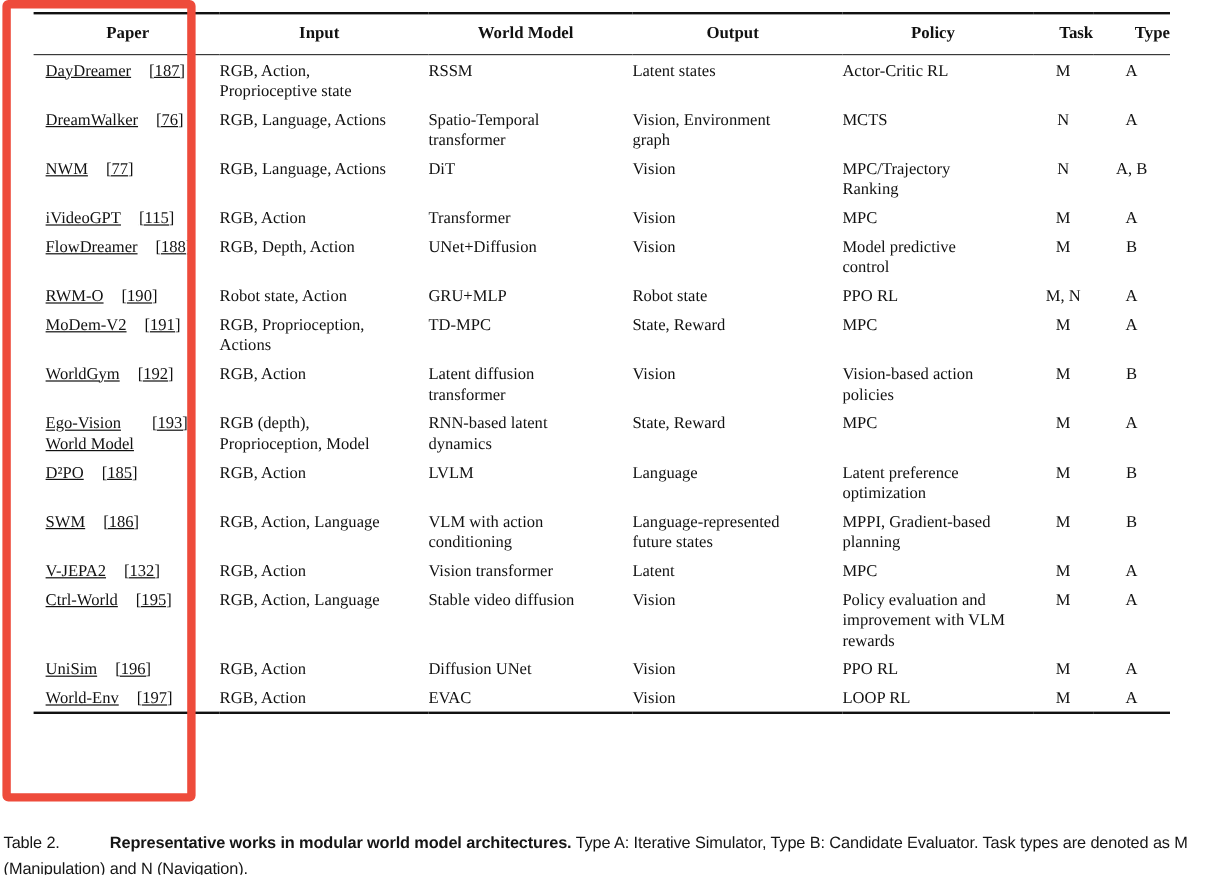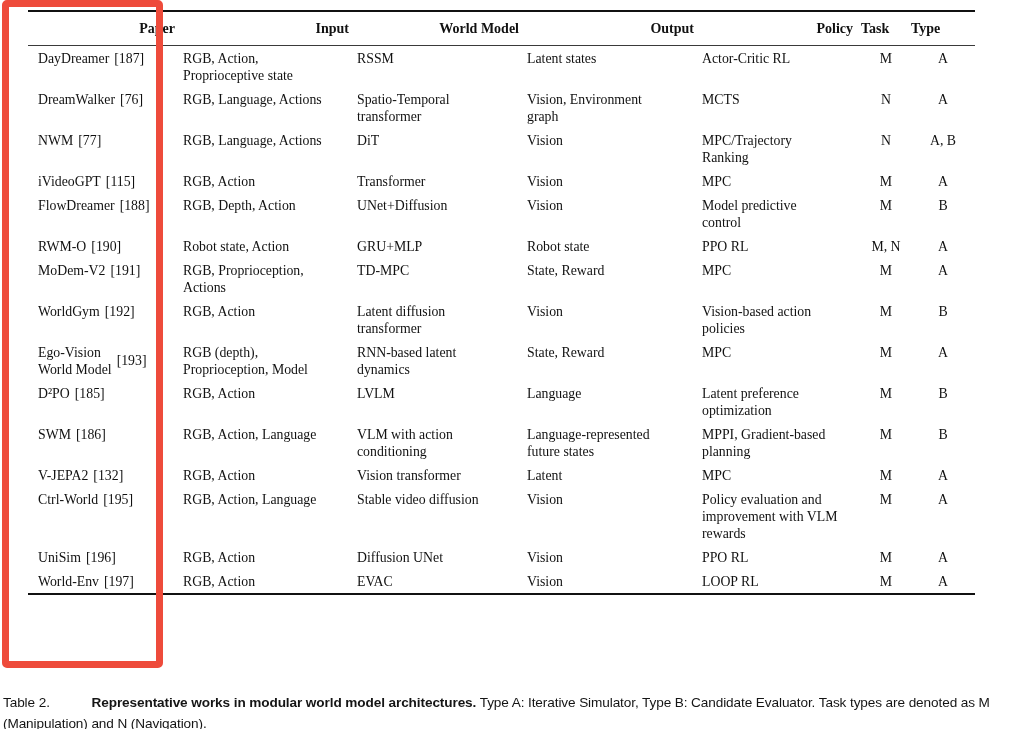--- a/index.html
+++ b/index.html
@@ -21,36 +21,36 @@
     border-collapse:collapse;
     table-layout:fixed;
     width:947px;
     font-size:13.8px;
     line-height:17px;
   }
   table.paper-table{border-top:2.4px solid #111;border-bottom:2.4px solid #111;}
   thead th{
     font-weight:bold;
     font-size:14px;
-    text-align:right;
+    text-align:center;
     padding:8px 8px 8px 0;
     border-bottom:1.6px solid #3a3a3a;
     vertical-align:middle;
   }
   thead th.first{padding-left:10px;}
-  thead th.center{text-align:left;padding-right:0;}
+  thead th.center{text-align:right;padding-right:0;}
   tbody td{
     vertical-align:top;
     padding:3.5px 8px 3.5px 0;
     white-space:pre-line;
   }
   tbody td.first{padding-left:10px;}
   tbody td.center{text-align:center;white-space:normal;padding-right:0;}
   td.c-paper{white-space:normal;}
-  .paper-flex{display:flex;align-items:center;gap:5px;}
+  .paper-flex{display:flex;gap:15px;text-decoration:underline;}
   .pname{white-space:pre-line;}
   .pref{white-space:nowrap;}
 
   
   .caption{
     position:absolute;left:3px;top:692px;width:1008px;
     font-family:"Liberation Sans", sans-serif;
     font-size:13.6px;
     line-height:21px;
     color:#151515;

